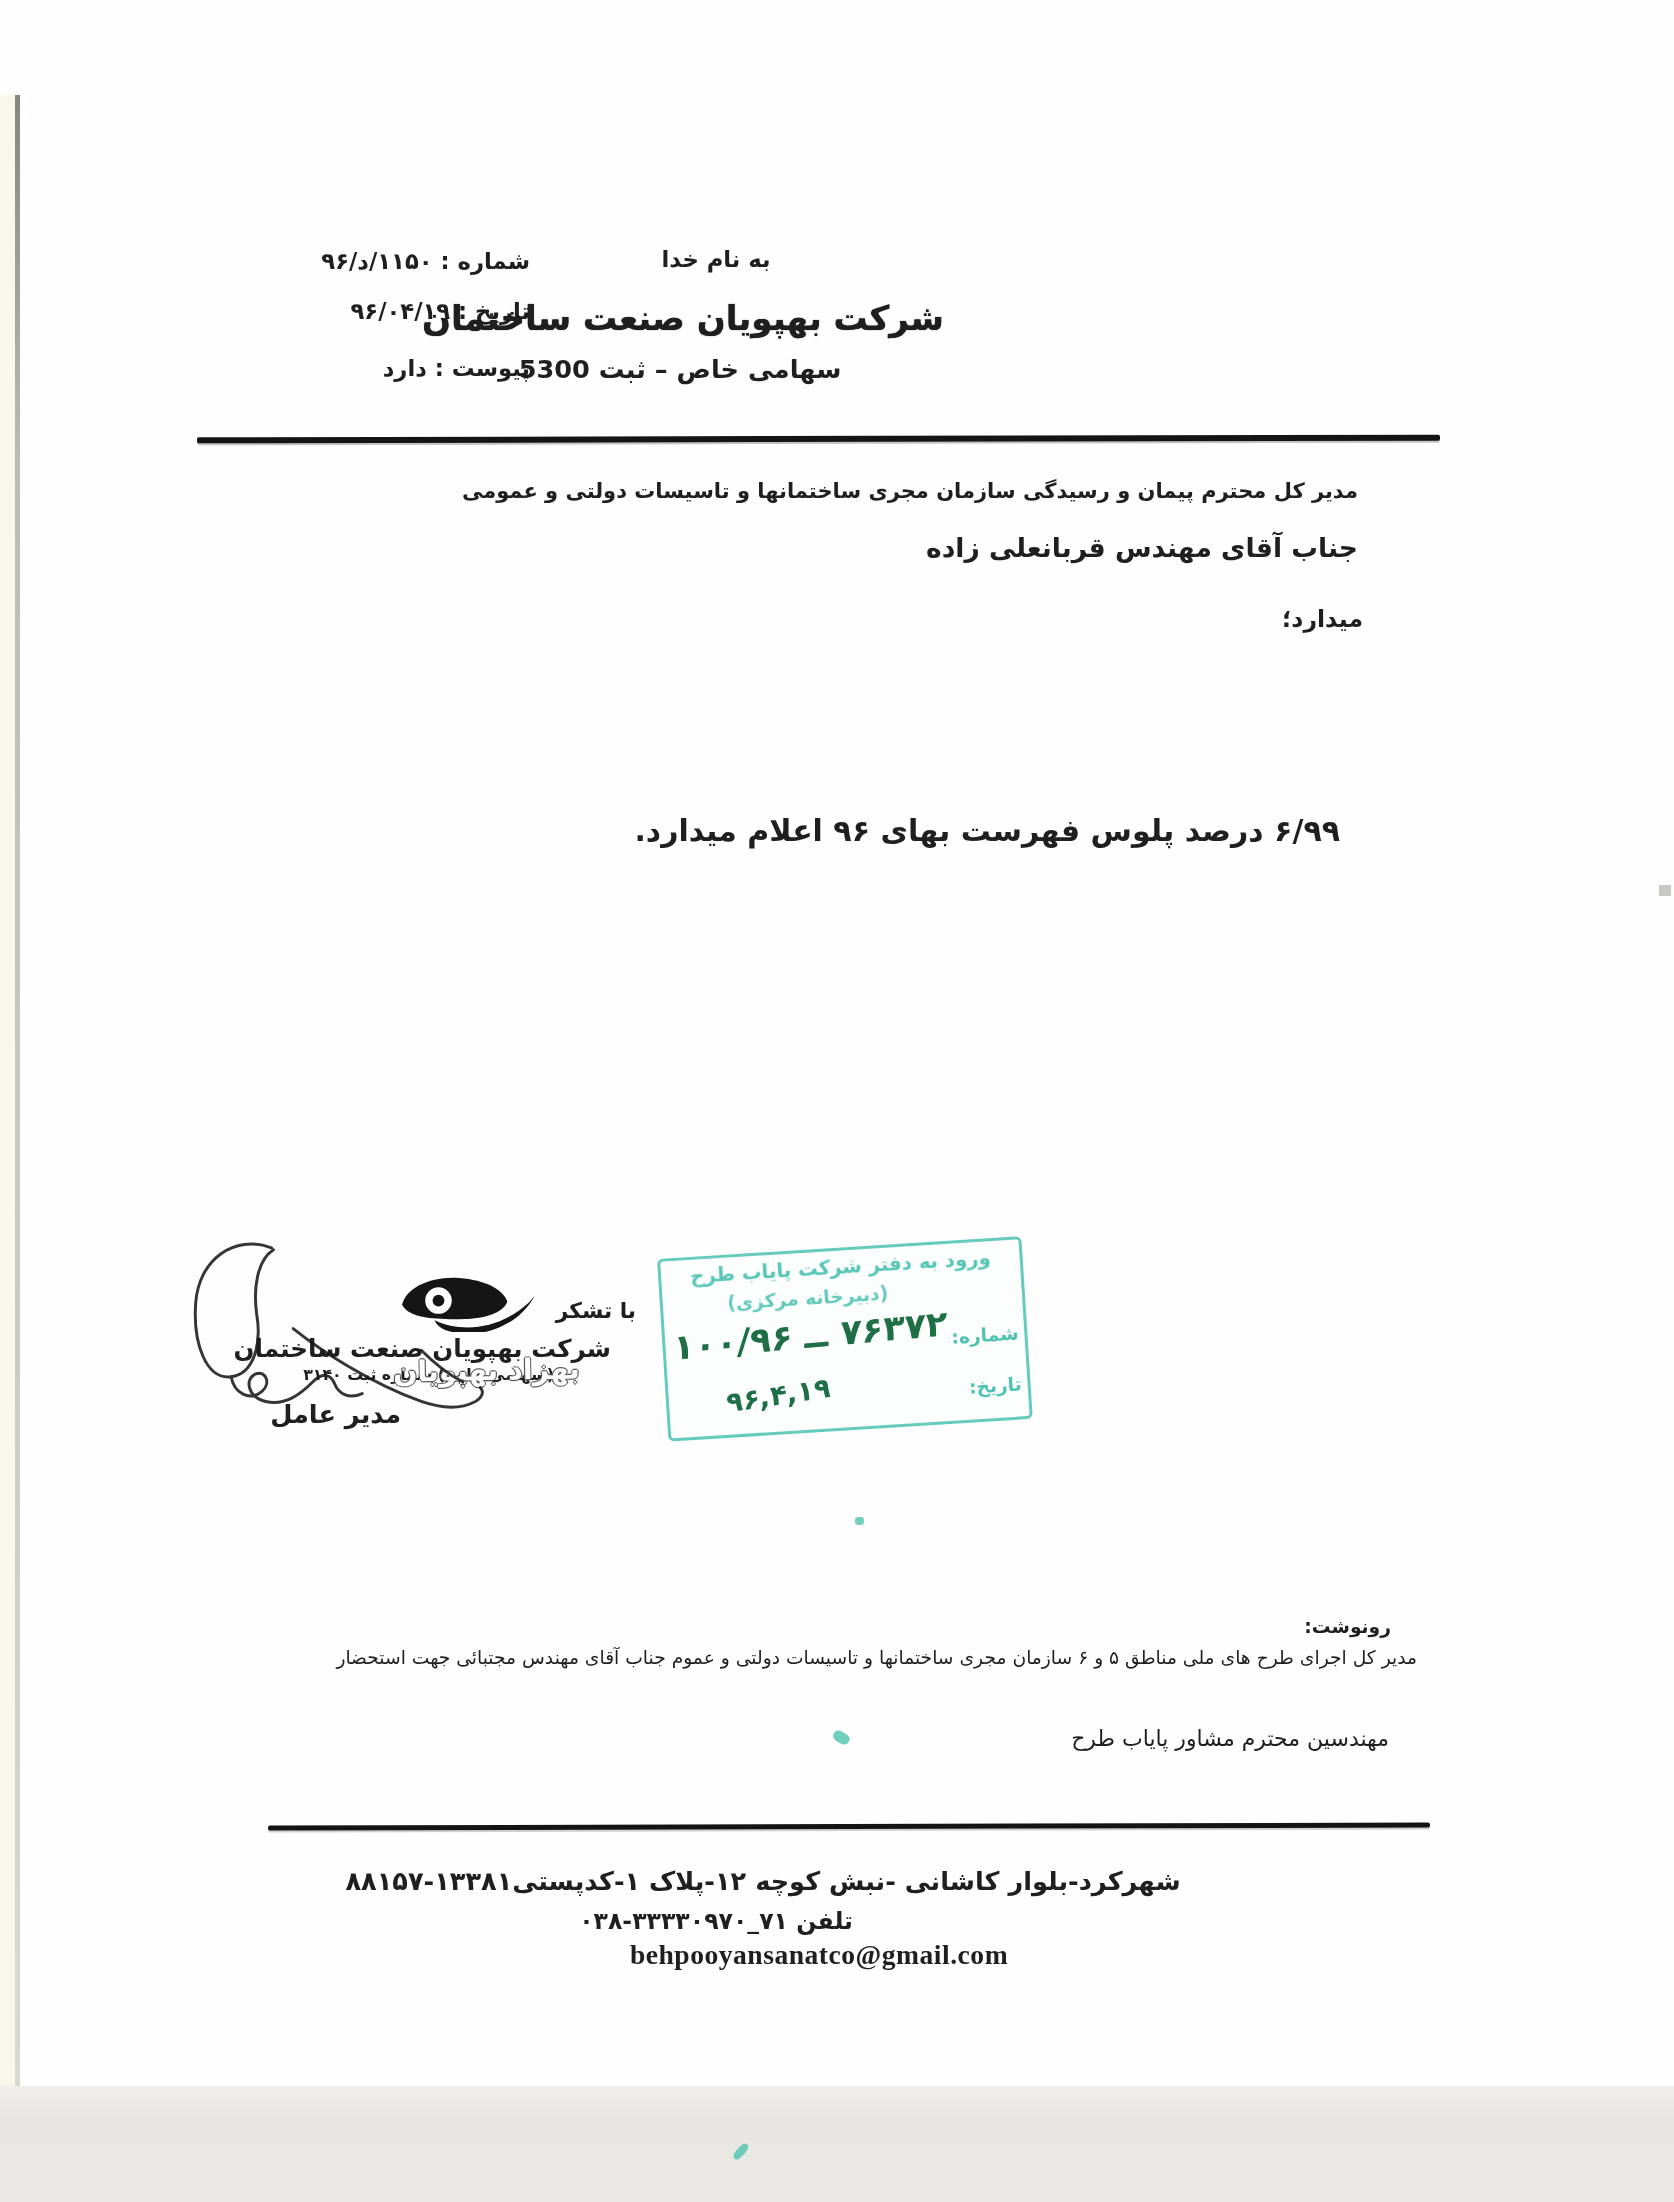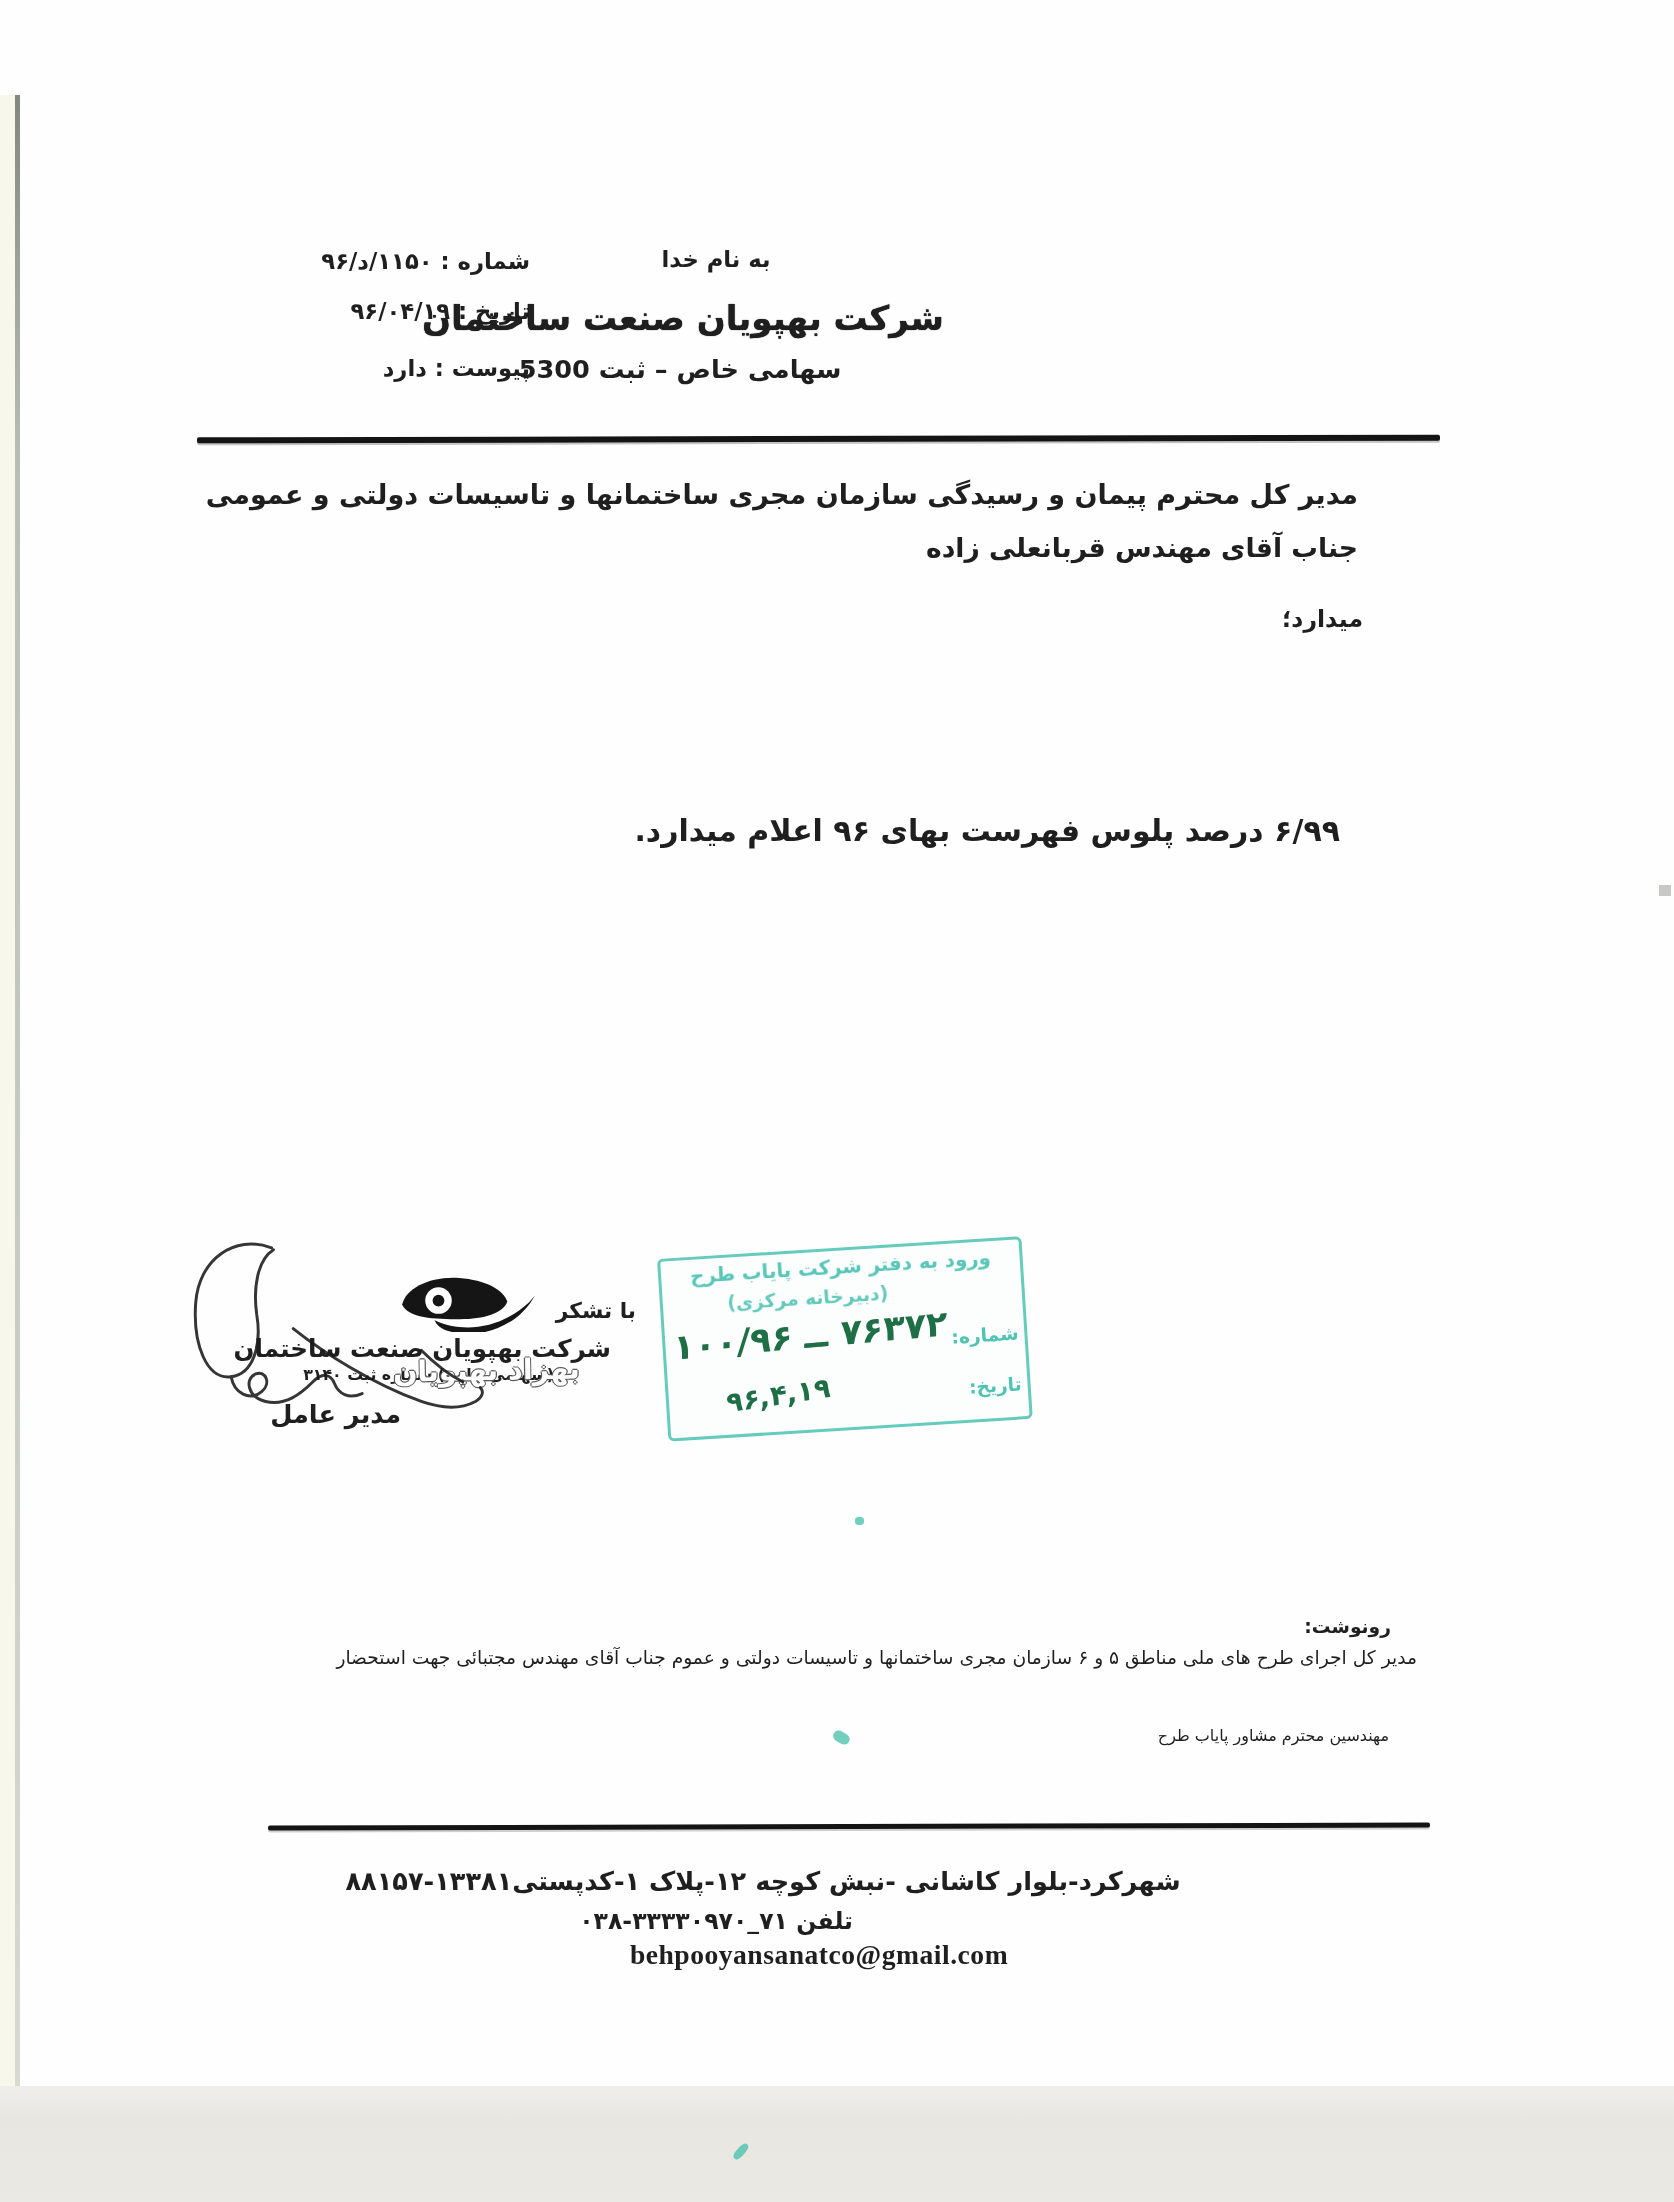--- a/index.html
+++ b/index.html
@@ -32,21 +32,21 @@
   .meta-number{top:248px;}
   .meta-date{top:298px;}
   .meta-attachment{top:355px;}
   .company-name{left:683px;top:298px;transform:translateX(-50%);font-size:34px;font-weight:700;
     text-shadow:0 0 1px #000;}
   .company-subtitle{left:680px;top:354px;transform:translateX(-50%);font-size:25.6px;font-weight:700;}
   .rule{background:#141414;border-radius:2px;}
   .rule-top{left:197px;top:436px;width:1243px;height:5.9px;transform:rotate(-0.12deg);
     box-shadow:0 2px 0 rgba(20,20,20,.25);}
   
-  .recipient-1{right:317px;top:479px;font-size:27px;font-weight:700;}
+  .recipient-1{right:317px;top:479px;font-size:21px;font-weight:700;}
   .recipient-2{right:317px;top:532px;font-size:26.6px;font-weight:700;}
   .salutation{right:312px;top:605px;font-size:23.6px;font-weight:700;}
   .subject{right:239px;top:672px;font-size:25.6px;font-weight:700;}
   .body-1{right:320px;top:740px;font-size:24.6px;font-weight:600;}
   .body-2{right:335px;top:813px;font-size:30px;font-weight:600;}
   
   .sig-thanks{right:1039px;top:1298px;font-size:21.7px;font-weight:700;}
   .sig-company{right:1064px;top:1334px;font-size:24.6px;font-weight:700;}
   .sig-reg{right:1121px;top:1365px;font-size:15.8px;font-weight:600;}
   .sig-name{right:1095px;top:1353px;font-size:28.6px;font-weight:700;color:#ffffff;
@@ -67,21 +67,21 @@
     filter:blur(0.7px);opacity:.8;}
   .stamp-number-label{right:5.9px;top:83px;font-size:18.7px;font-weight:700;opacity:.9;}
   .stamp-date-label{right:5.9px;top:134px;font-size:18.7px;font-weight:700;opacity:.9;}
   .stamp-hw{color:var(--stamp-ink-green);font-weight:700;}
   .stamp-number-value{left:2px;top:63px;width:286px;text-align:center;font-size:35px;
     transform:rotate(-1.5deg) skewX(-6deg);}
   .stamp-date-value{left:57px;top:124px;font-size:27.6px;transform:rotate(-5deg) skewX(-6deg);}
   
   .cc-heading{right:284px;top:1616px;font-size:18.7px;font-weight:600;}
   .cc-line1{right:258px;top:1647px;font-size:18.7px;font-weight:400;}
-  .cc-line2{right:286px;top:1726px;font-size:16px;font-weight:500;}
+  .cc-line2{right:286px;top:1726px;font-size:22px;font-weight:500;}
   
   .rule-bottom{left:268px;top:1824px;width:1162px;height:4.9px;transform:rotate(-0.15deg);
     box-shadow:0 2px 0 rgba(20,20,20,.2);}
   .footer-address{left:763px;top:1866px;transform:translateX(-50%);font-size:25.6px;font-weight:700;}
   .footer-phone{left:716px;top:1907px;transform:translateX(-50%);font-size:23.6px;font-weight:700;}
   .footer-email{left:819px;top:1939px;transform:translateX(-50%);font-size:27.6px;font-weight:700;
     font-family:"Liberation Serif","DejaVu Serif",serif;direction:ltr;letter-spacing:0.5px;}
 </style>
 </head>
 <body>

